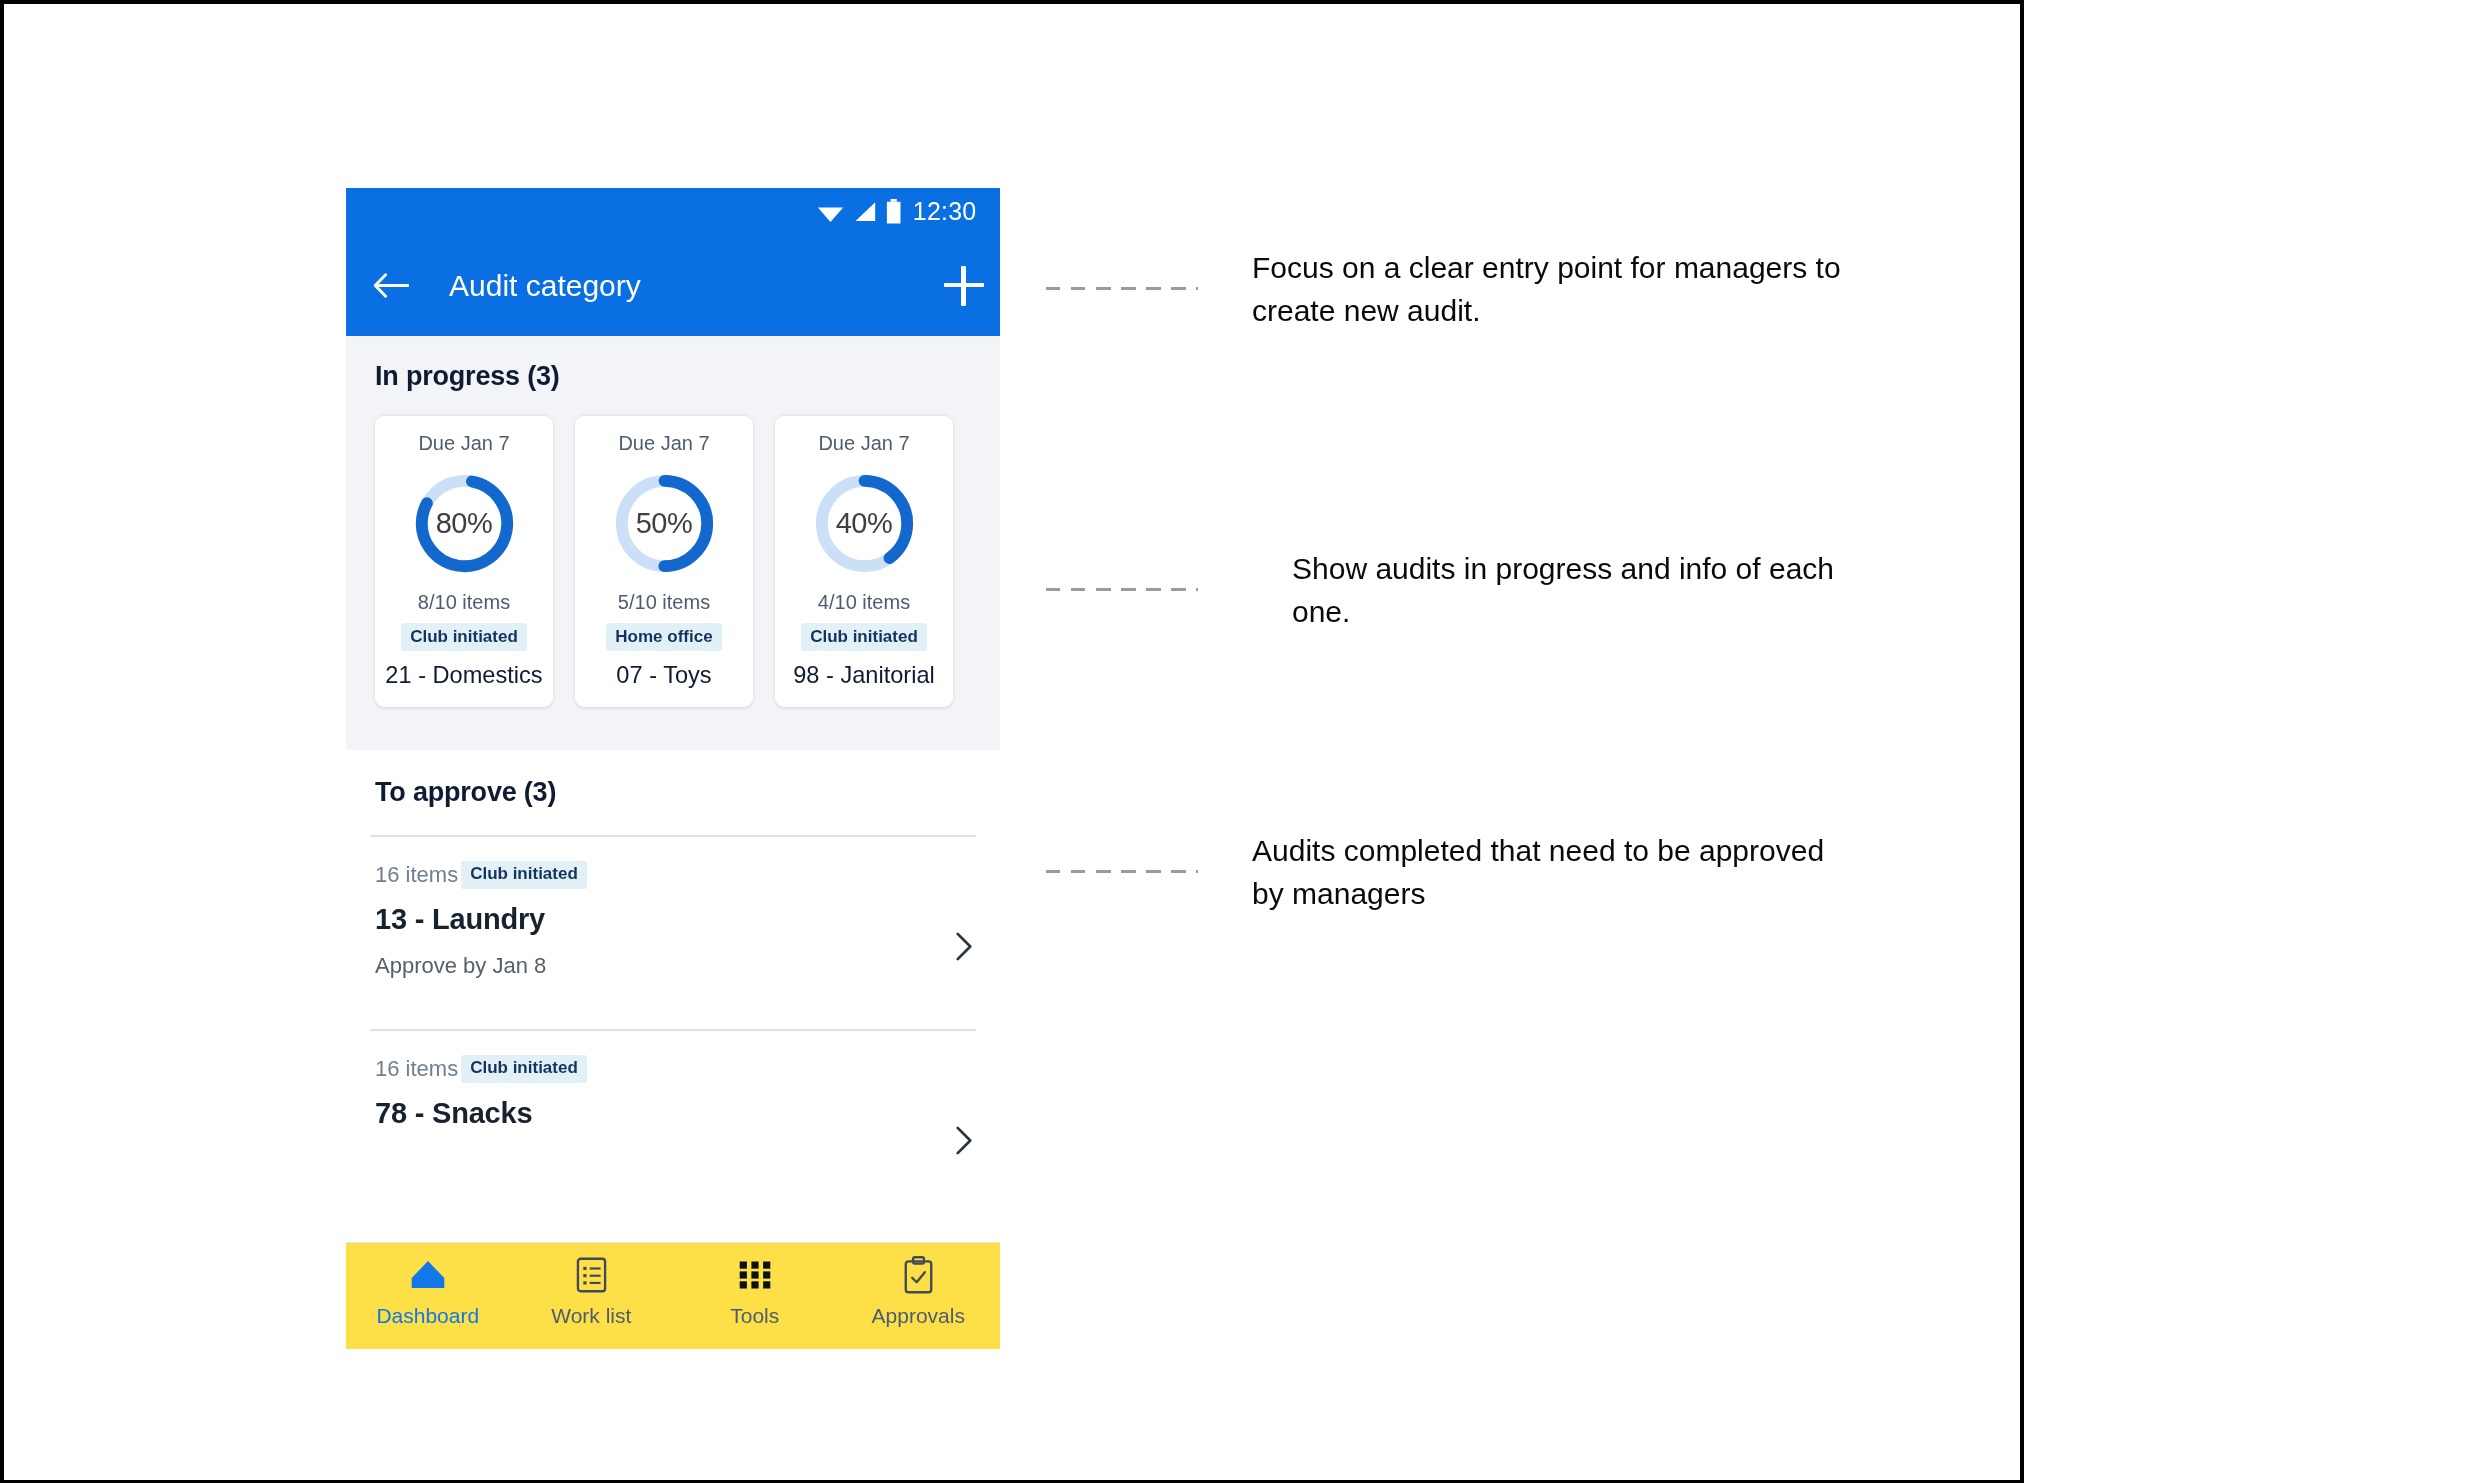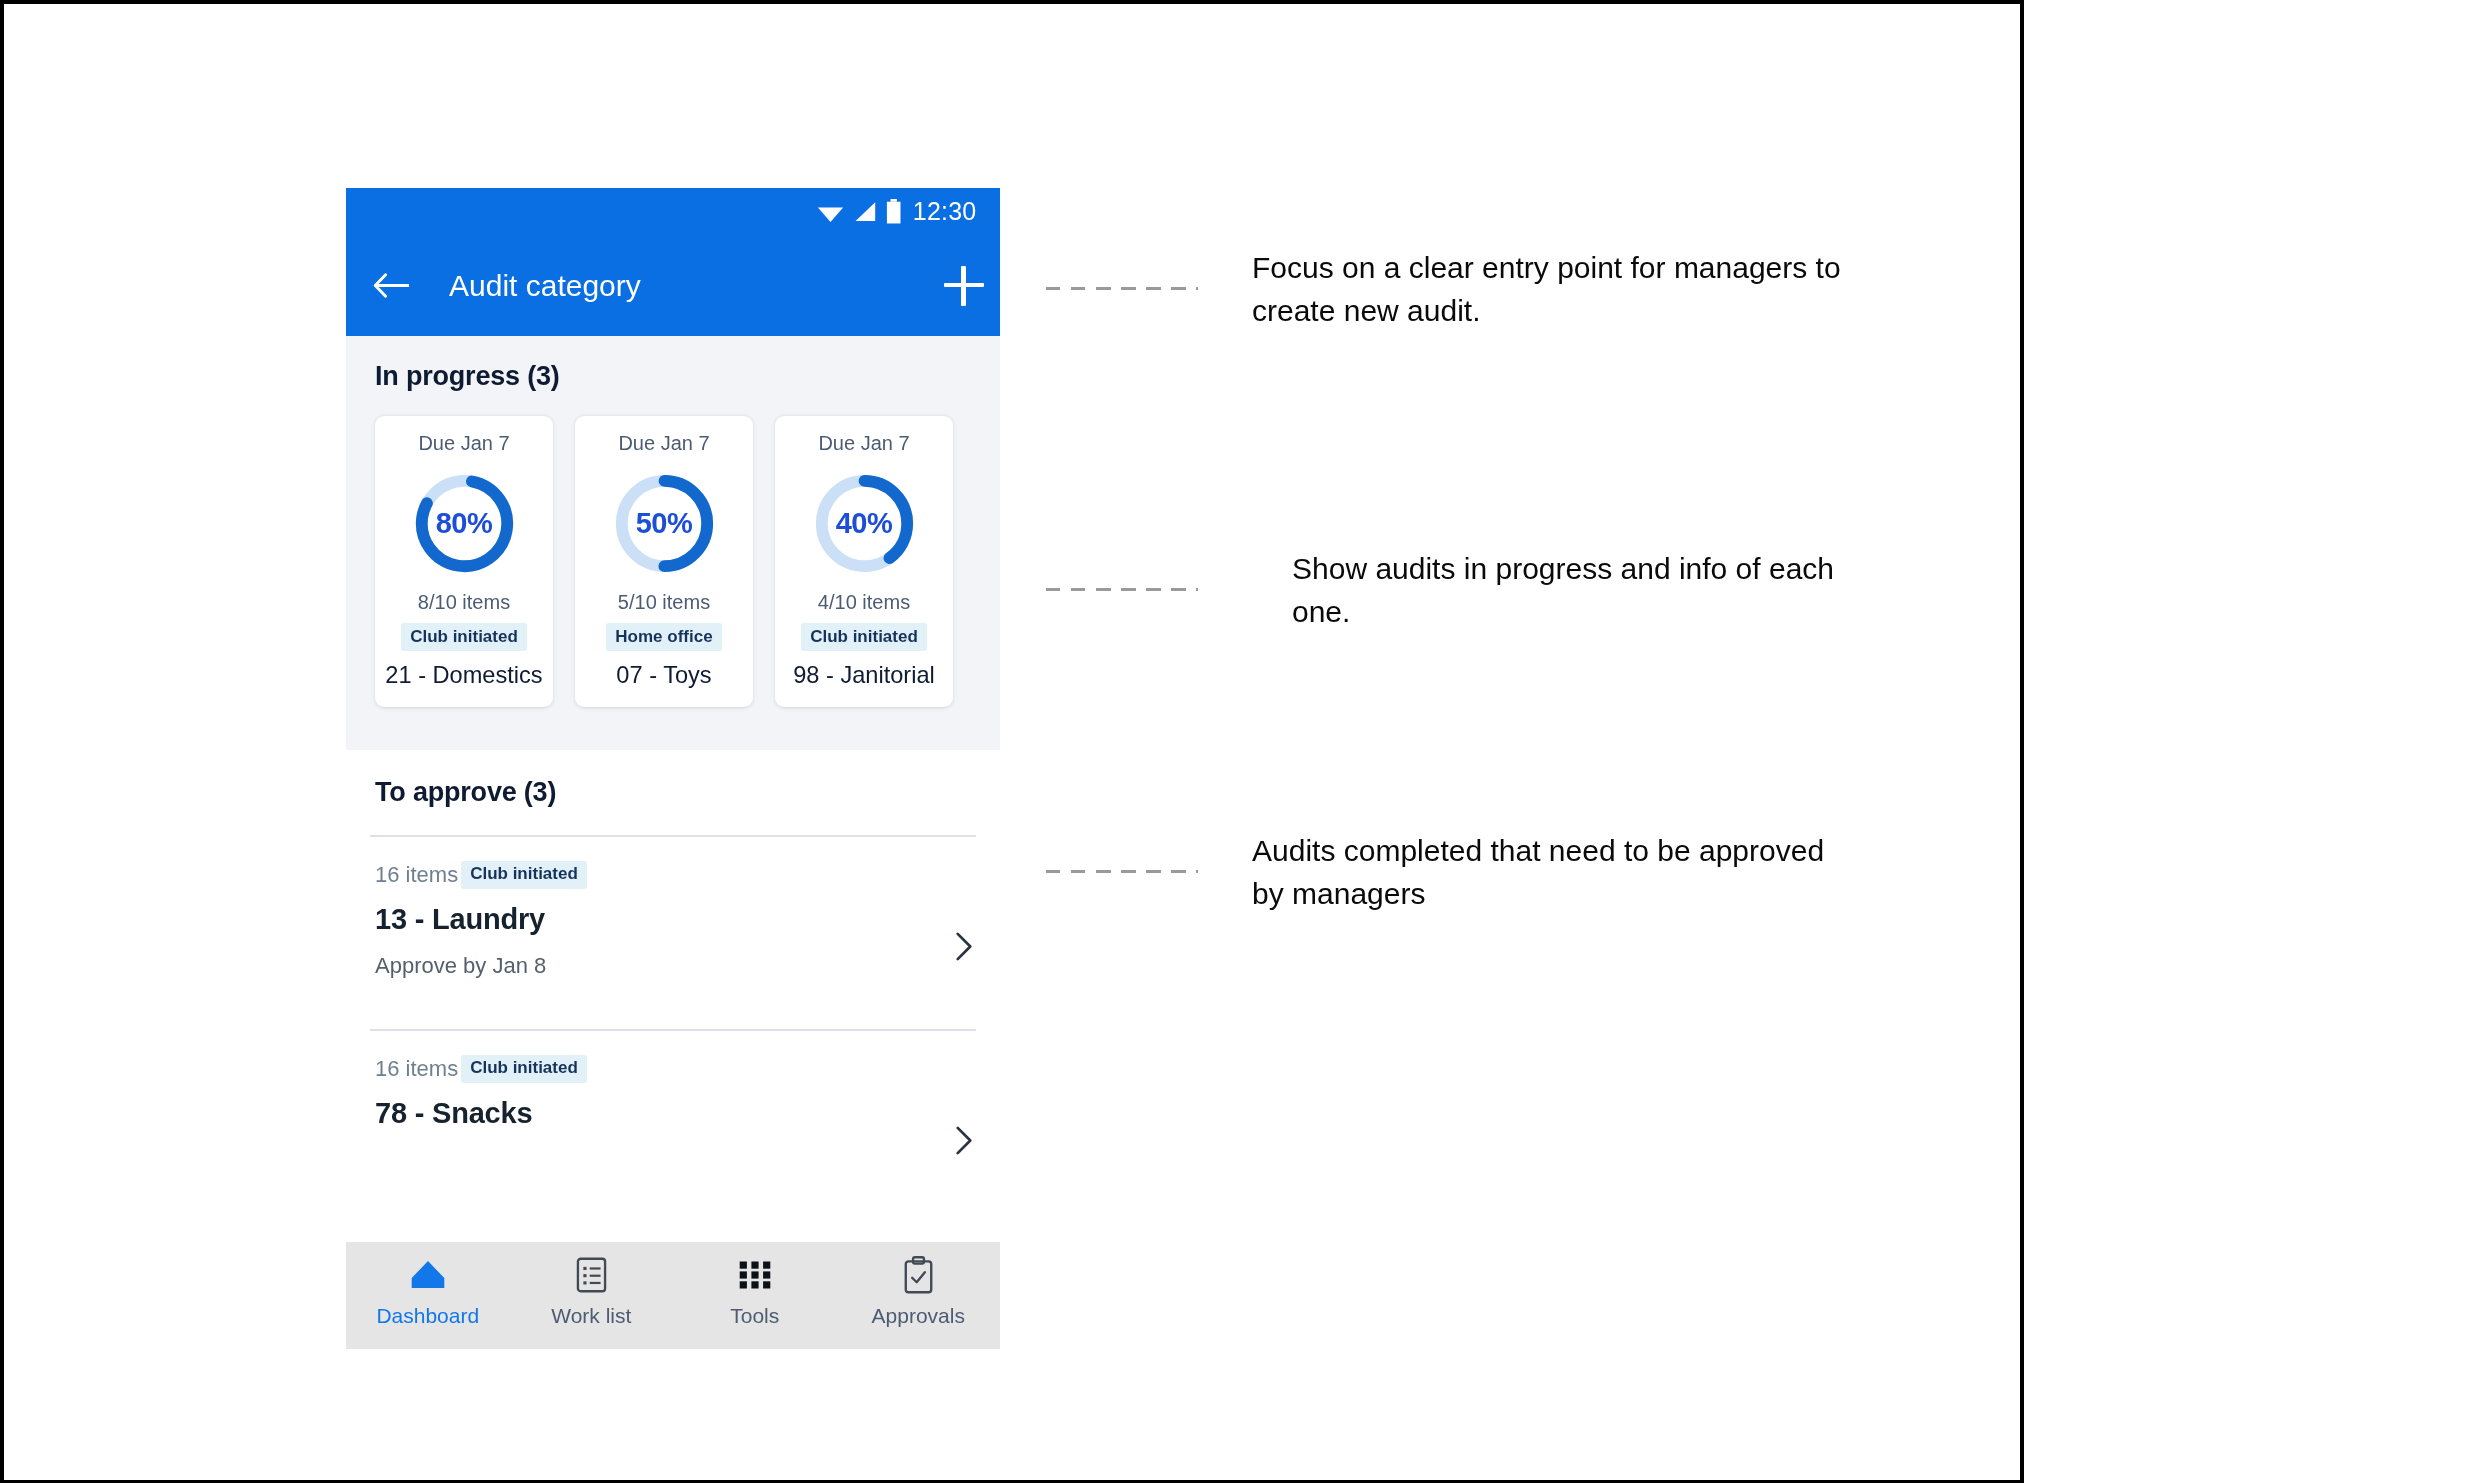--- a/index.html
+++ b/index.html
@@ -119,22 +119,22 @@
     width: 109px; height: 109px;
     margin: 14.5px auto 12.7px auto;
     position: relative;
   }
   .ring-wrap svg { display: block; width: 109px; height: 109px; }
   .ring-label {
     position: absolute;
     inset: 0;
     display: flex; align-items: center; justify-content: center;
     font-size: 29px;
-    font-weight: 700;
-    color: #1d4ed8;
+    font-weight: 400;
+    color: #404040;
     letter-spacing: -0.5px;
   }
   .pcard-items {
     font-size: 20px;
     color: #4D5C73;
     white-space: nowrap;
   }
   .badge {
     display: inline-block;
     margin-top: 9px;
@@ -195,21 +195,21 @@
     right: 27px;
     width: 18px; height: 31px;
   }
 
   
   .bottomnav {
     position: absolute;
     left: 0; bottom: 0;
     width: 100%;
     height: 107px;
-    background: #e5e5e5;
+    background: #fde047;
     border-top: 1.8px solid #E3E7EC;
     display: flex;
     align-items: flex-start;
     padding-top: 12.7px;
   }
   .navitem {
     flex: 1;
     display: flex;
     flex-direction: column;
     align-items: center;

